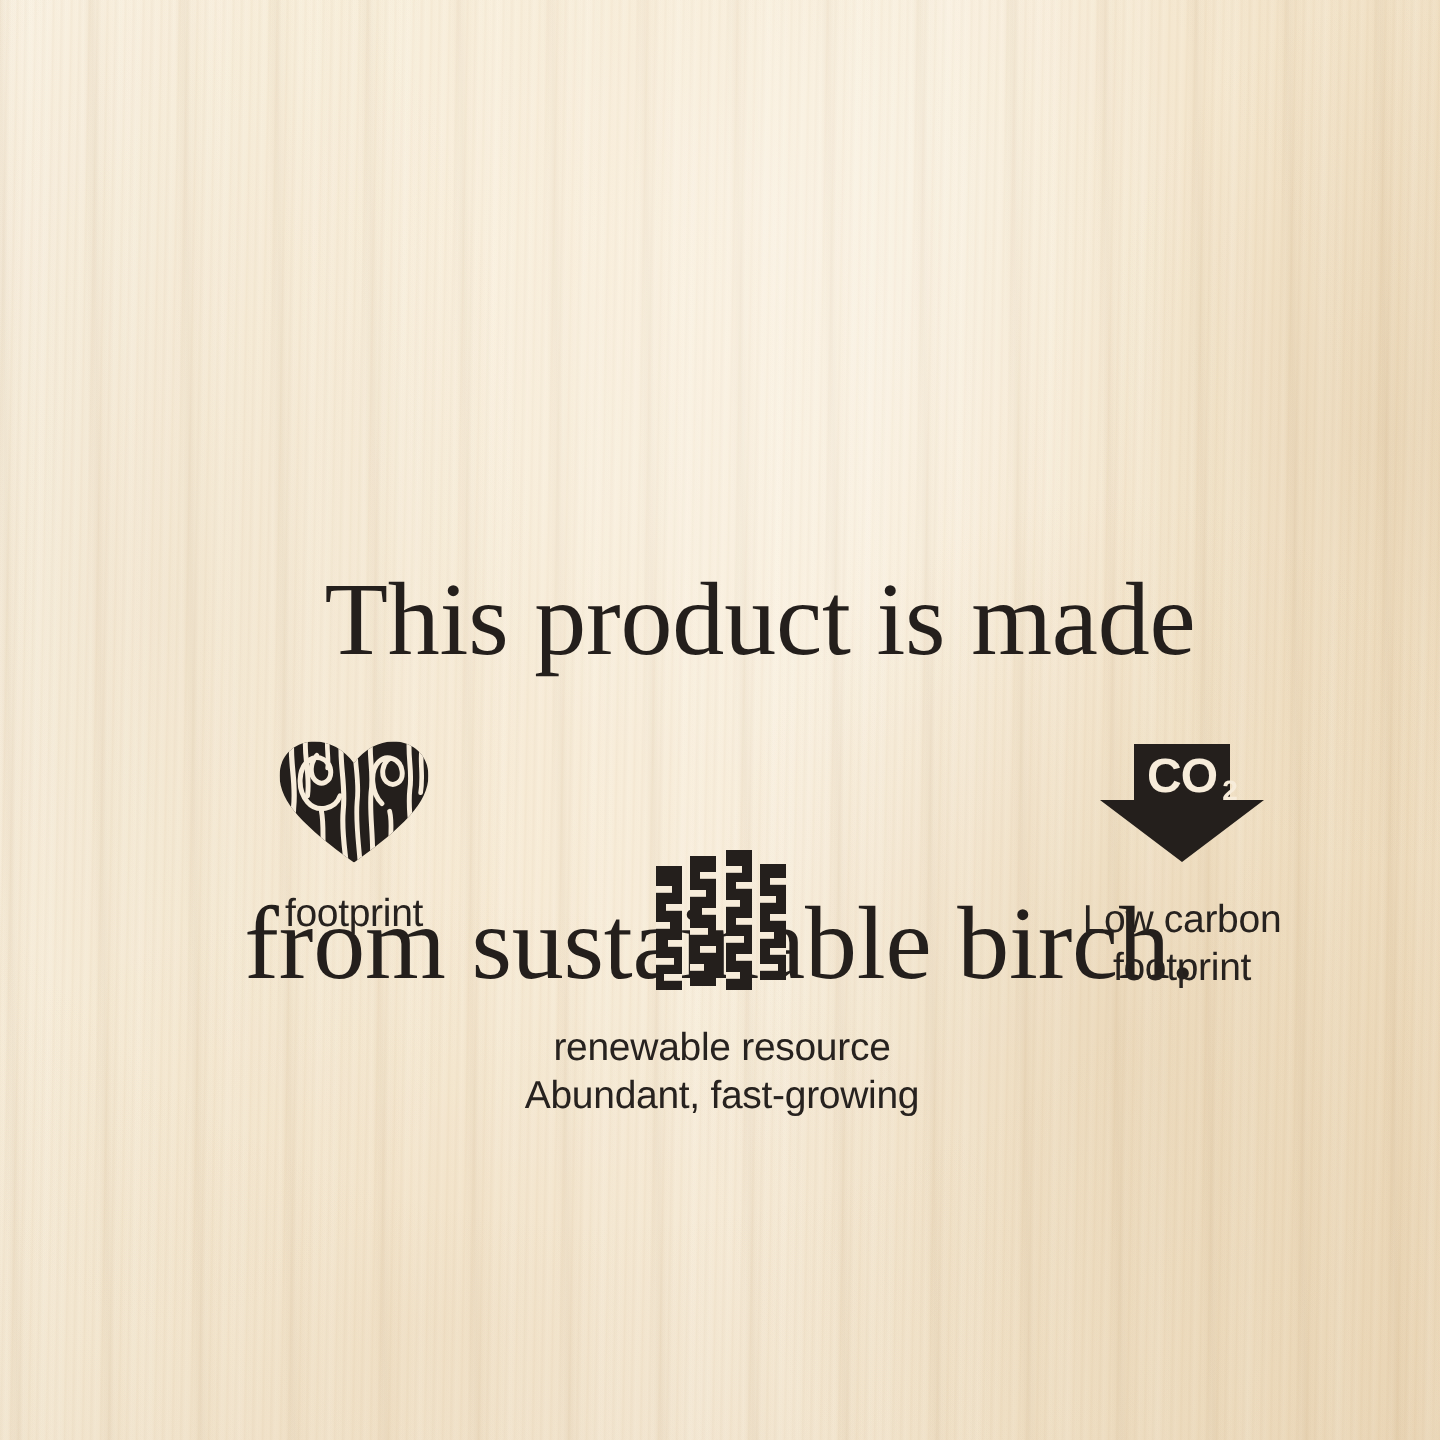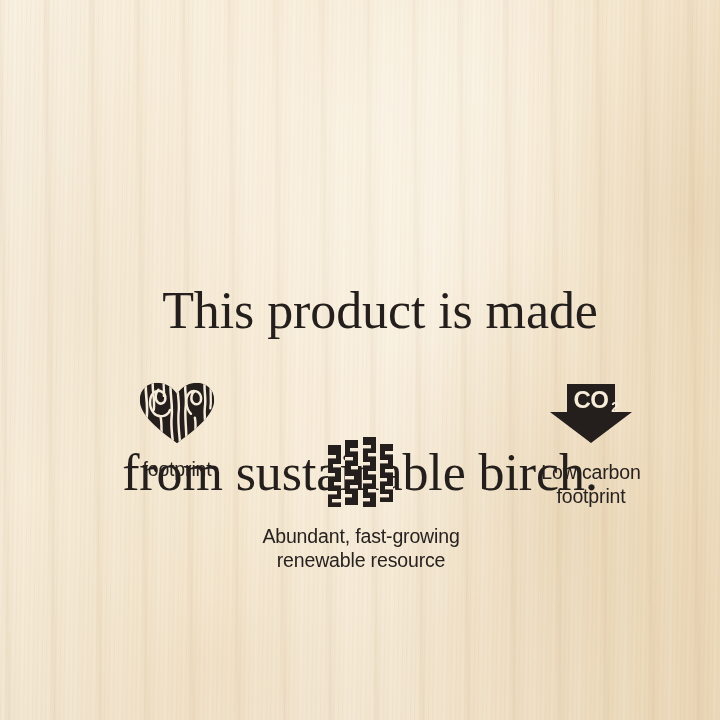--- a/index.html
+++ b/index.html
@@ -105,21 +105,21 @@
     position: absolute;
     text-align: center;
     color: #27221f;
     font-size: 19.5px;
     line-height: 24px;
     letter-spacing: -0.15px;
   }
   .feature .cap { display: block; white-space: pre; }
   .icon-wrap {
     display: block;
-    margin: 16px auto;
+    margin: 4px auto;
   }
 
   #feat-harvested { left: 27px; top: 366px; width: 300px; }
   #feat-harvested .icon-wrap { width: 78px; height: 62px; margin-bottom: 13px; }
 
   #feat-renewable { left: 211px; top: 421px; width: 300px; }
   #feat-renewable .icon-wrap { width: 66px; height: 70px; margin-bottom: 17px; }
 
   #feat-footprint { left: 441px; top: 368px; width: 300px; }
   #feat-footprint .icon-wrap { width: 84px; height: 60px; margin-bottom: 16px; }
@@ -206,22 +206,22 @@
 
           <rect x="57" y="14" width="8" height="3.4"></rect>
           <rect x="52" y="23" width="8" height="3.4"></rect>
           <rect x="57" y="32" width="8" height="3.4"></rect>
           <rect x="52" y="41" width="7" height="3.4"></rect>
           <rect x="57" y="49" width="8" height="3.4"></rect>
           <rect x="52" y="57" width="9" height="3.4"></rect>
         </g>
       </svg>
     </span>
+    <span class="cap">renewable resource</span>
     <span class="cap">Abundant, fast-growing</span>
-    <span class="cap">renewable resource</span>
   </div>
 
   <div class="feature" id="feat-footprint">
     <span class="icon-wrap">
       <svg viewBox="0 0 84 60" width="84" height="60" aria-hidden="true">
         <path d="M18 0 H66 V28 H83 L42 59 L1 28 H18 Z" fill="#241f1c"></path>
         <text x="42" y="24" text-anchor="middle" font-family="Liberation Sans, sans-serif" font-size="24" font-weight="bold" fill="#f7ecda" style="letter-spacing:-0.5px;">CO</text>
         <text x="66" y="28" text-anchor="middle" font-family="Liberation Sans, sans-serif" font-size="14" font-weight="bold" fill="#f7ecda">2</text>
       </svg>
     </span>

